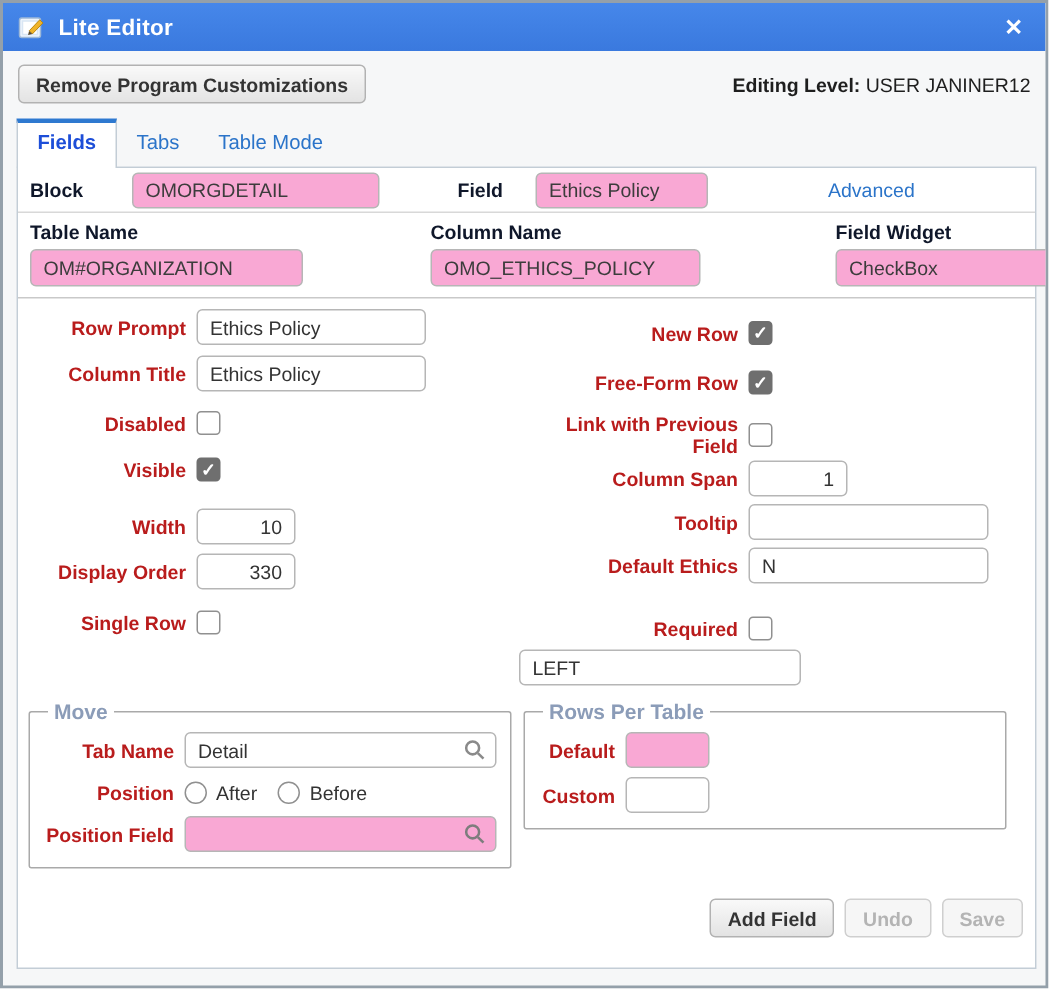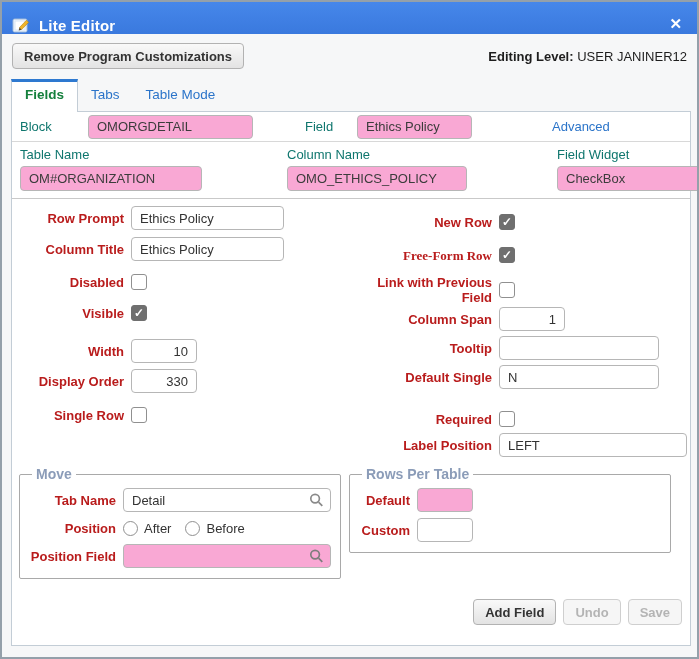--- a/index.html
+++ b/index.html
@@ -3,43 +3,43 @@
 <meta charset="utf-8">
 <style>
   html,body{margin:0;padding:0;background:#ffffff;}
   *{box-sizing:border-box;}
   .window{
     width:699px;height:659px;border:2px solid #94a0aa;background:#f6f7f8;
     font-family:"Liberation Sans",sans-serif;font-size:13px;color:#333;
     overflow:hidden;position:relative;
   }
   
-  .titlebar{height:32px;background:linear-gradient(#4687ea,#3a79de);display:flex;align-items:flex-end;padding:0 10px;gap:8px;}
+  .titlebar{height:32px;background:linear-gradient(#4687ea,#3a79de);display:flex;align-items:center;padding:0 10px;gap:8px;}
   .titlebar .title{color:#fff;font-weight:bold;font-size:15px;flex:1;letter-spacing:.2px;}
   .titlebar .close{color:#fff;font-weight:bold;font-size:15px;cursor:pointer;padding:1px 5px;}
   
   .toolbar{height:44px;display:flex;align-items:center;justify-content:space-between;padding:0 10px 0 10px;}
   .btn{
     background:linear-gradient(#f9f9f9,#e3e3e3);border:1px solid #b2b2b2;border-radius:4px;
     font-weight:bold;font-size:13px;color:#333;padding:4px 11px;height:26px;
     font-family:"Liberation Sans",sans-serif;cursor:pointer;
   }
   .btn[disabled]{color:#b4b4b4;background:#f6f6f6;border-color:#cfcfcf;cursor:default;}
   .editing{font-size:13px;color:#1e1e1e;}
   .editing .el-label{font-weight:bold;}
   
   .tabstrip{display:flex;align-items:flex-end;padding-left:9px;height:33px;position:relative;z-index:2;}
   .tab{color:#2b74c9;padding:7px 13px 9px;font-size:13.5px;cursor:pointer;}
   .tab.active{
     background:#fff;border:1px solid #c3cdd6;border-bottom:none;border-top:3px solid #2e79d0;
-    font-weight:bold;color:#15803d;margin-bottom:-1px;padding:5px 13px 10px;
+    font-weight:bold;color:#1d4ed8;margin-bottom:-1px;padding:5px 13px 10px;
   }
   
   .panel{margin:0 6px 0 9px;height:535px;background:#fff;border:1px solid #c3cdd6;position:relative;}
-  .lbl{font-weight:normal;color:#0f766e;}
+  .lbl{font-weight:bold;color:#0f172a;}
   .inp{
     background:#fff;border:1px solid #b6b6b6;border-radius:4px;height:24px;padding:0 8px;
     font-family:"Liberation Sans",sans-serif;font-size:13px;color:#333;
   }
   .inp.ro{background:#f9a8d4;color:#3c3c3c;}
   
   .row1{height:30px;display:flex;align-items:center;padding-left:8px;border-bottom:1px solid #d8d8d8;}
   .lbl-block{width:68px;}
   .inp-block{width:165px;}
   .lbl-field{margin-left:52px;width:52px;}
@@ -70,21 +70,21 @@
     width:16px;height:16px;border:1px solid #909090;border-radius:3px;background:#fff;
     display:inline-flex;align-items:center;justify-content:center;cursor:pointer;flex:none;
   }
   .cb::after{content:"\2713";font-size:12px;font-weight:bold;color:transparent;line-height:1;}
   .cb.checked{background:#6f6f6f;border-color:#6f6f6f;}
   .cb.checked::after{color:#fff;}
   .radio{width:15px;height:15px;border:1px solid #909090;border-radius:50%;background:#fff;display:inline-block;cursor:pointer;flex:none;}
   
   .mb7{margin-bottom:7px;}  .mb13{margin-bottom:13px;}
   .mb18{margin-bottom:18px;} .mb15{margin-bottom:15px;} .mb6{margin-bottom:6px;}
-  .mb14{margin-bottom:14px;} .mb12{margin-bottom:12px;font-family:Liberation Serif, serif;} .mb2{margin-bottom:2px;}
+  .mb14{margin-bottom:14px;} .mb12{margin-bottom:12px;} .mb2{margin-bottom:2px;}
   .mb5{margin-bottom:5px;}  .mb17{margin-bottom:17px;} .mb22{margin-bottom:22px;}
   .mt8{margin-top:8px;}
   
   .fieldsets{display:flex;align-items:flex-start;margin:9px 8px 0 7px;}
   fieldset{border:1px solid #a9a9a9;border-radius:2px;margin:0;padding:6px 8px 10px 8px;background:#fff;}
   legend{color:#8b9cb8;font-weight:bold;font-size:14px;padding:0 4px;margin-left:4px;}
   .fs-move{width:322px;}
   .fs-rows{width:322px;margin-left:8px;}
   .fs-move .flbl{width:88px;}
   .fs-rows .flbl{width:52px;}
@@ -200,29 +200,28 @@
         </div>
         <div class="frow mb5">
           <span class="flbl">Column Span</span>
           <input class="inp w-num" value="1" style="">
         </div>
         <div class="frow mb5">
           <span class="flbl">Tooltip</span>
           <input class="inp w-tip" value="" style="">
         </div>
         <div class="frow mb22">
-          <span class="flbl">Default Single</span>
+          <span class="flbl">Default Ethics</span>
           <input class="inp w-tip" value="N" style="">
         </div>
         <div class="frow mb6">
           <span class="flbl">Required</span>
           <span class="cb"></span>
         </div>
         <div class="frow">
-          <span class="flbl">Label Position</span>
           <input class="inp w-lp" value="LEFT" style="">
         </div>
       </div>
     </div>
 
     <div class="fieldsets">
 
       <fieldset class="fs-move">
         <legend>Move</legend>
         <div class="frow mb6">

